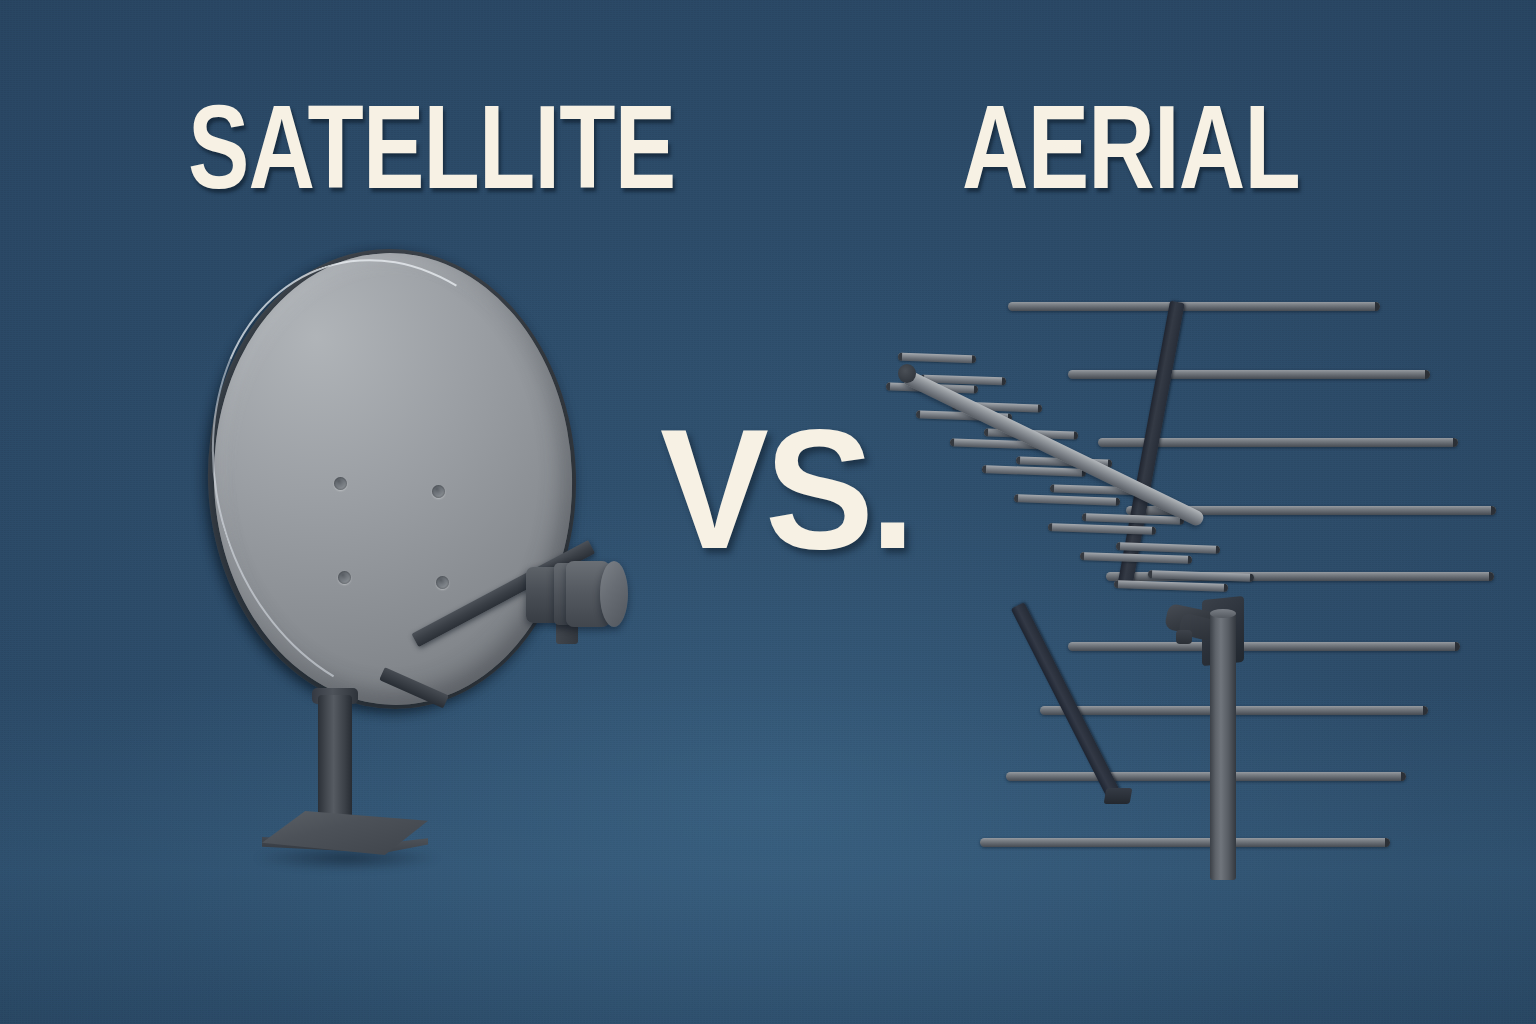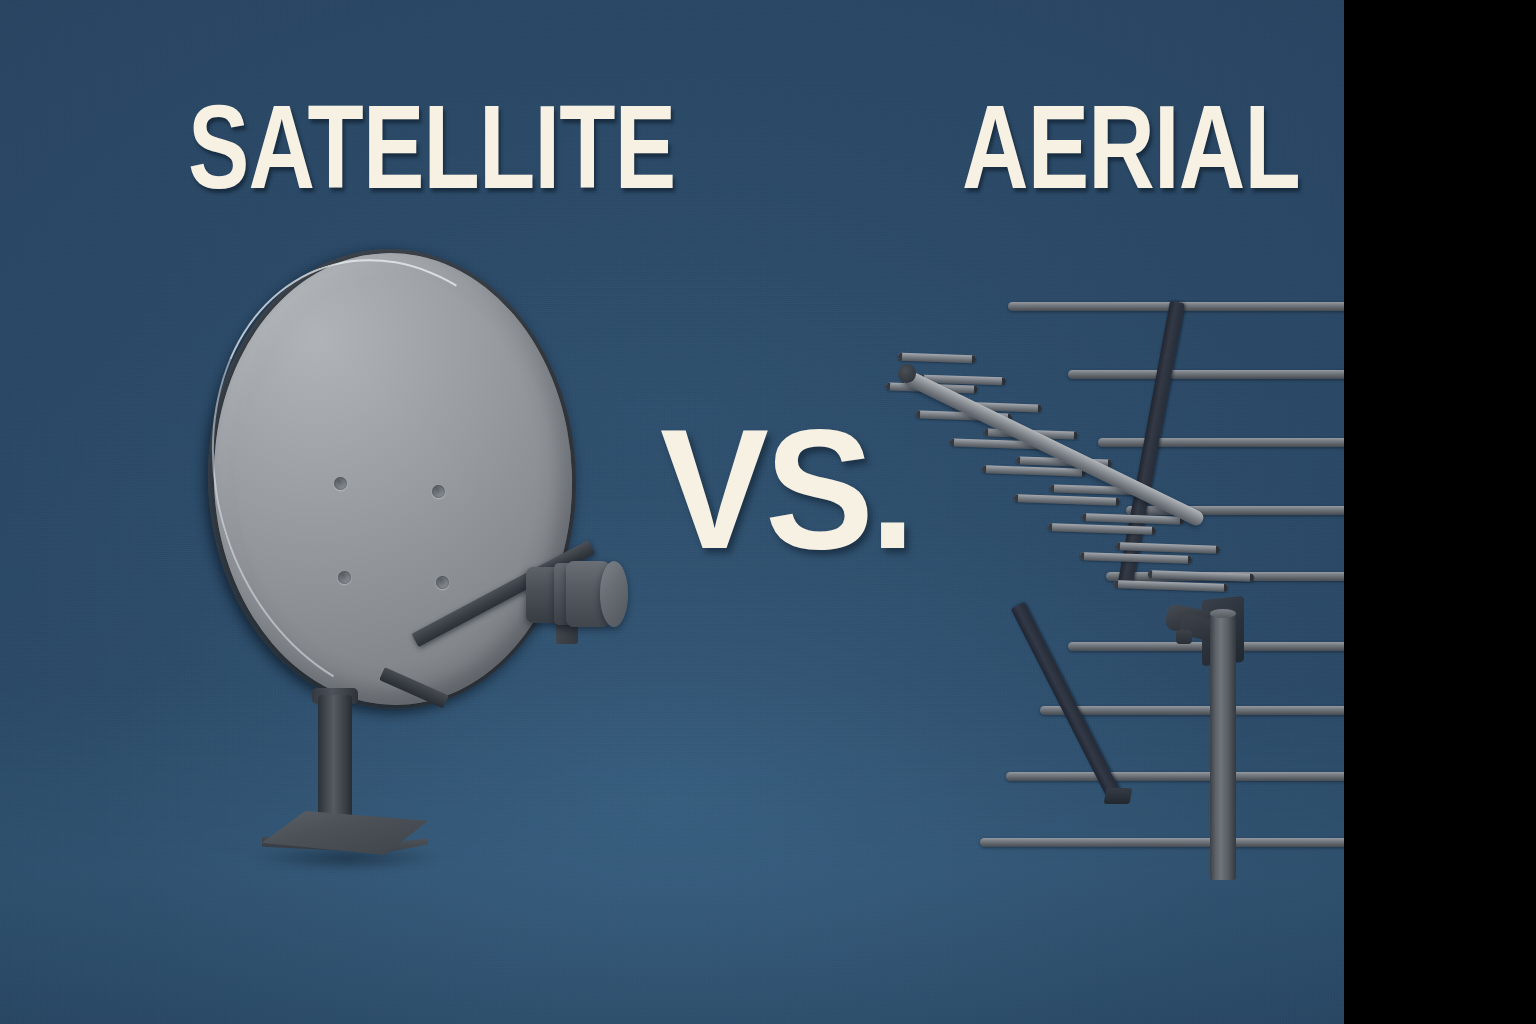--- a/index.html
+++ b/index.html
@@ -2,21 +2,21 @@
 <html><head>
 <meta charset="utf-8">
 <style>
   html, body {
     margin: 0;
     padding: 0;
     background: #000;
   }
   .stage {
     position: relative;
-    width: 1344px;
+    width: 1536px;
     height: 1024px;
     overflow: hidden;
     font-family: "Liberation Sans", sans-serif;
     background: #0f172a;
   }
   .bg {
     position: absolute;
     inset: 0;
     background:
       radial-gradient(ellipse 95% 70% at 50% 78%, rgba(62,104,136,0.55) 0%, rgba(52,88,118,0.20) 45%, rgba(0,0,0,0) 78%),

